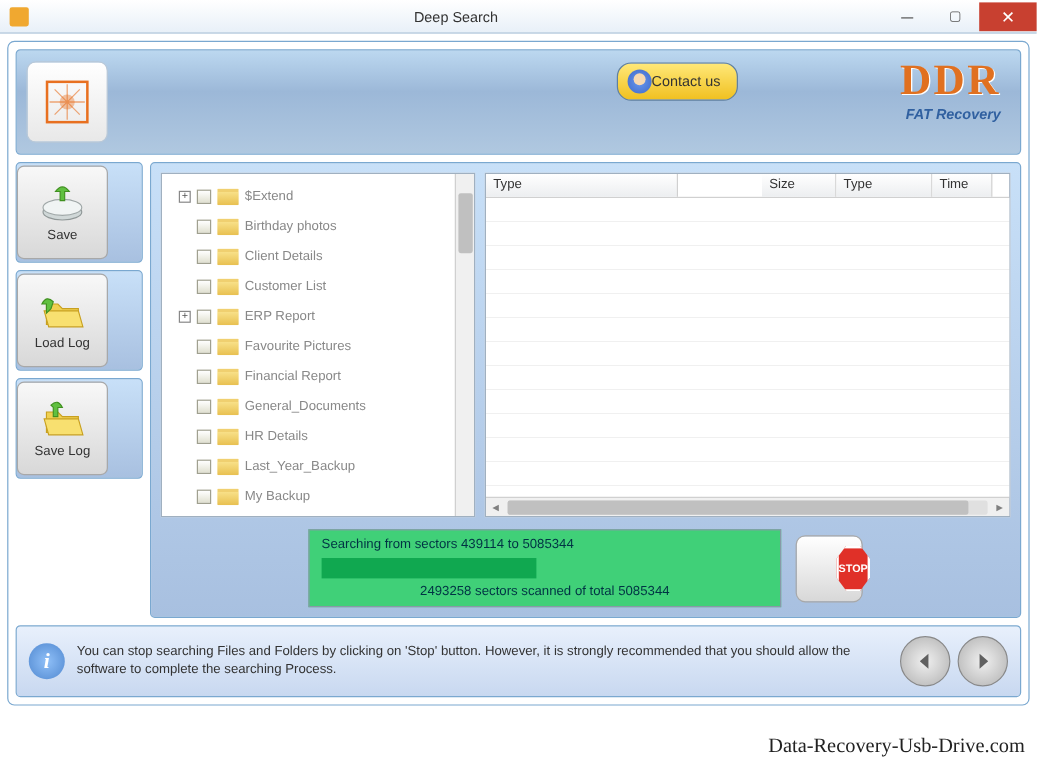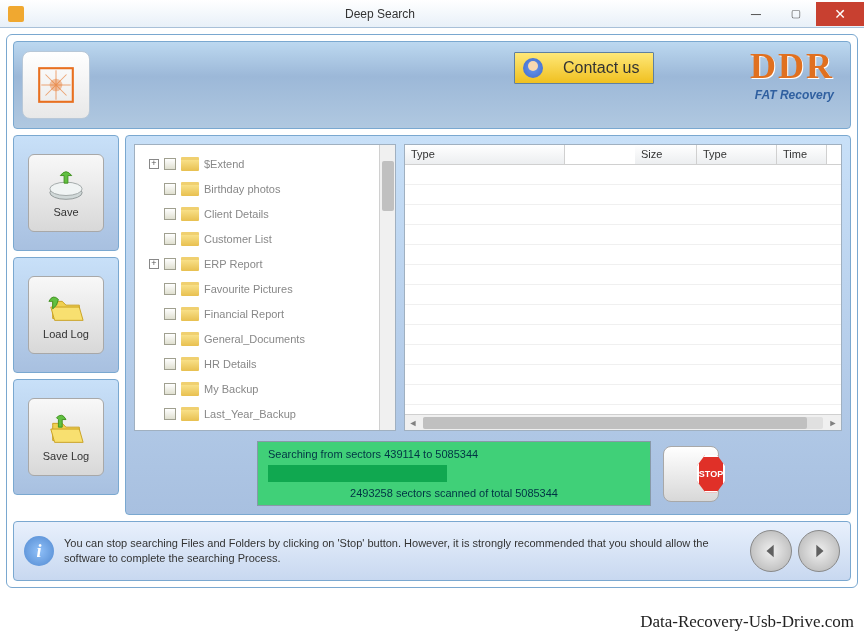--- a/index.html
+++ b/index.html
@@ -14,30 +14,30 @@
 .winbtn.min::before { content: "─"; }
 .winbtn.max::before { content: "▢"; font-size: 11px; }
 .winbtn.close::before { content: "✕"; }
 
 .outer { padding: 6px; background: #fff; }
 .frame { border: 1px solid #7aa8d0; border-radius: 6px; padding: 6px; background: #fff; }
 
 .header { height: 88px; border: 1px solid #7aa8d0; border-radius: 4px; background: linear-gradient(#bcd8f0, #9cb8d8 40%, #b0c8e0); position: relative; display: flex; align-items: center; padding: 8px; }
 .logo-box { width: 68px; height: 68px; background: linear-gradient(#fff, #e8e8e8); border: 1px solid #b8c8d8; border-radius: 8px; display: flex; align-items: center; justify-content: center; }
 .logo-box svg { width: 42px; height: 42px; }
-.contact-btn { position: absolute; left: 500px; top: 10px; background: linear-gradient(#ffe878, #f0c020); border: 1px solid #6080a0; border-radius: 1px; padding: 5px 14px 5px 8px; display: flex; align-items: center; gap: 20px; font-size: 16px; color: #333; cursor: pointer; }
+.contact-btn { position: absolute; left: 500px; top: 10px; background: linear-gradient(#ffe878, #f0c020); border: 1px solid #6080a0; border-radius: 12px; padding: 5px 14px 5px 8px; display: flex; align-items: center; gap: 0; font-size: 12px; color: #333; cursor: pointer; }
 .contact-btn .cicon { width: 20px; height: 20px; background: radial-gradient(#6898f0, #4068c8); border-radius: 50%; position: relative; }
 .contact-btn .cicon::after { content: ""; position: absolute; left: 5px; top: 3px; width: 10px; height: 10px; background: #f8d8b0; border-radius: 50%; }
 .brand { position: absolute; right: 16px; top: 6px; text-align: right; }
 .brand-ddr { font-family: Georgia, serif; font-size: 36px; font-weight: bold; letter-spacing: 2px; color: #e07020; text-shadow: 1px 1px #fff; line-height: 1; text-align: right; }
 .brand-sub { font-size: 12px; font-style: italic; color: #3060a0; font-weight: bold; margin-top: 4px; }
 
 .body-row { display: flex; gap: 6px; margin-top: 6px; }
 .sidebar { width: 106px; display: flex; flex-direction: column; gap: 6px; }
-.side-btn { height: 116px; border: 1px solid #7aa8d0; border-radius: 4px; background: linear-gradient(#c8e0f8, #a8c0e0); display: flex; align-items: center; justify-content: center; cursor: pointer; }
+.side-btn { height: 84px; border: 1px solid #7aa8d0; border-radius: 4px; background: linear-gradient(#c8e0f8, #a8c0e0); display: flex; align-items: center; justify-content: flex-start; cursor: pointer; }
 .side-inner { background: linear-gradient(#f8f8f8, #d8d8d8); border: 1px solid #a8a8a8; border-radius: 6px; width: 76px; height: 78px; display: flex; flex-direction: column; align-items: center; justify-content: center; gap: 3px; }
 .side-inner svg { width: 38px; height: 34px; }
 .side-inner span { font-size: 11px; color: #333; }
 
 .main { flex: 1; border: 1px solid #7aa8d0; border-radius: 4px; background: linear-gradient(#c8e0f8, #a8c0e0); padding: 8px; display: flex; flex-direction: column; }
 .panels { display: flex; gap: 8px; flex: 1; }
 .tree-panel { width: 262px; background: #fff; border: 1px solid #a0b0c0; overflow: hidden; position: relative; }
 .tree { padding: 6px 4px; height: 285px; overflow: hidden; }
 .tree-item { display: flex; align-items: center; height: 25px; gap: 5px; padding-left: 10px; color: #888; font-size: 11px; }
 .tree-item .expander { width: 10px; height: 10px; border: 1px solid #888; display: flex; align-items: center; justify-content: center; font-size: 9px; line-height: 1; color: #555; cursor: pointer; }
@@ -196,27 +196,27 @@
                 <div class="tree-item">
                   <span class="expander hidden">+</span>
                   <span class="chk"></span>
                   <span class="fld"></span>
                   <span>HR Details</span>
                 </div>
                 <div class="tree-item">
                   <span class="expander hidden">+</span>
                   <span class="chk"></span>
                   <span class="fld"></span>
+                  <span>Last_Year_Backup</span>
+                </div>
+                <div class="tree-item">
+                  <span class="expander hidden">+</span>
+                  <span class="chk"></span>
+                  <span class="fld"></span>
                   <span>My Backup</span>
-                </div>
-                <div class="tree-item">
-                  <span class="expander hidden">+</span>
-                  <span class="chk"></span>
-                  <span class="fld"></span>
-                  <span>Last_Year_Backup</span>
                 </div>
               </div>
           <div class="tree-vtrack">
                 <div class="tree-vthumb"></div>
               </div>
         </div>
         <div class="grid-panel">
           <div class="grid-header" id="ghead">
                 <div class="gh" style="width: 160px;">Type</div>
                 <div class="gh" style="width: 70px; margin-top: 28px;">Type</div>

